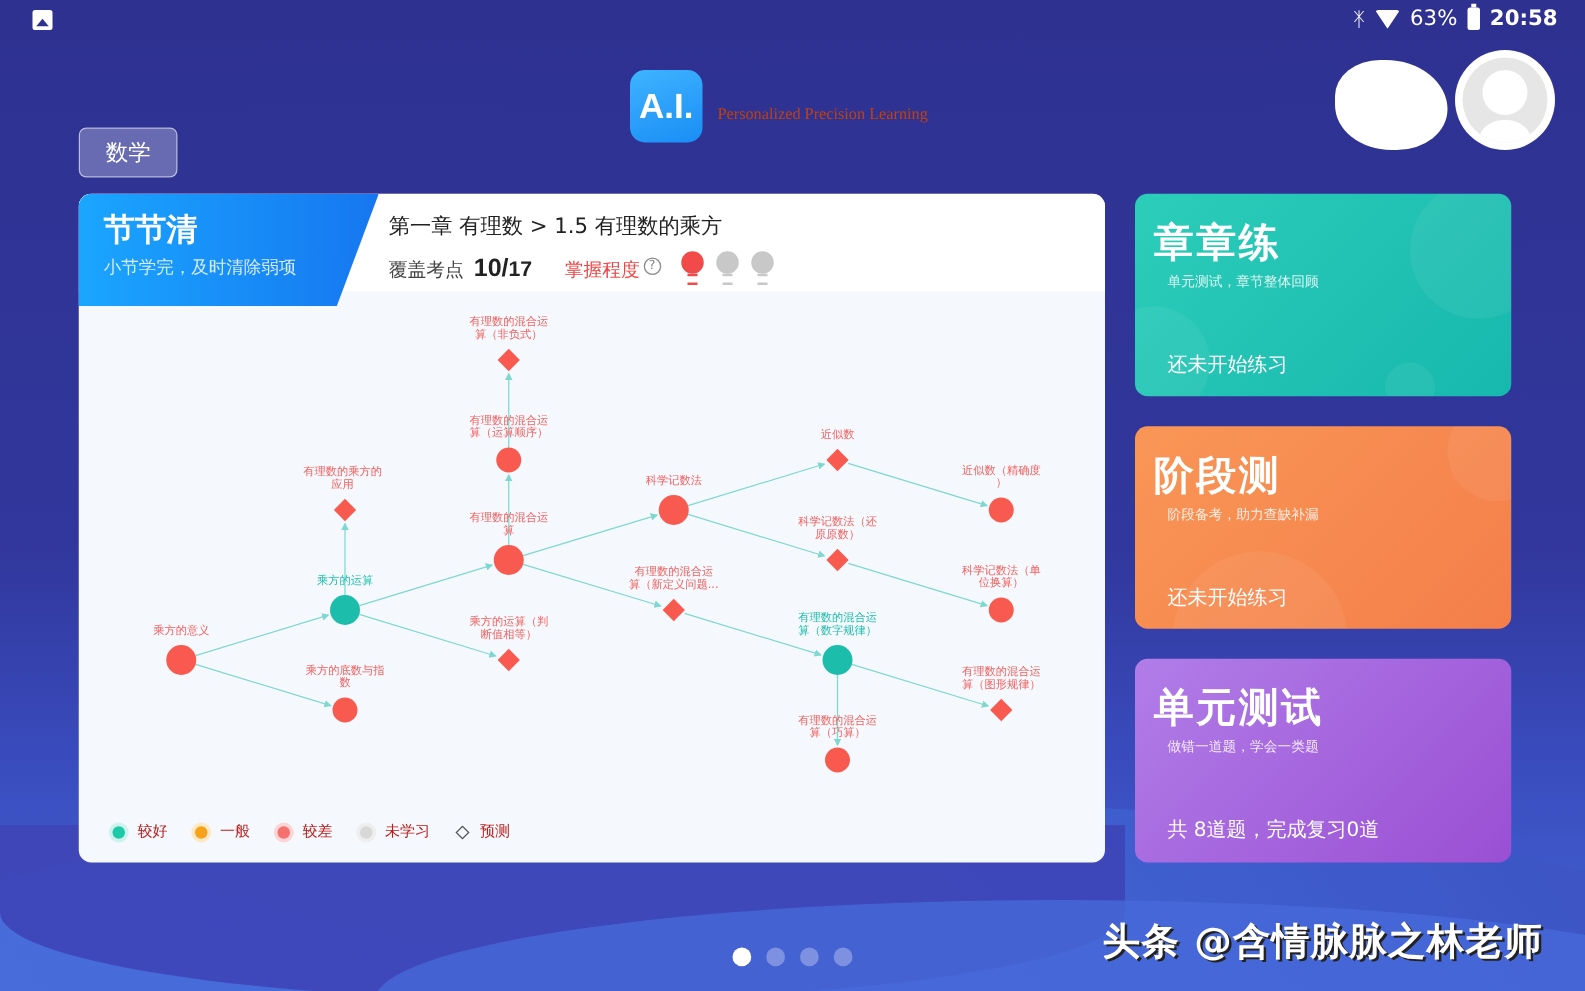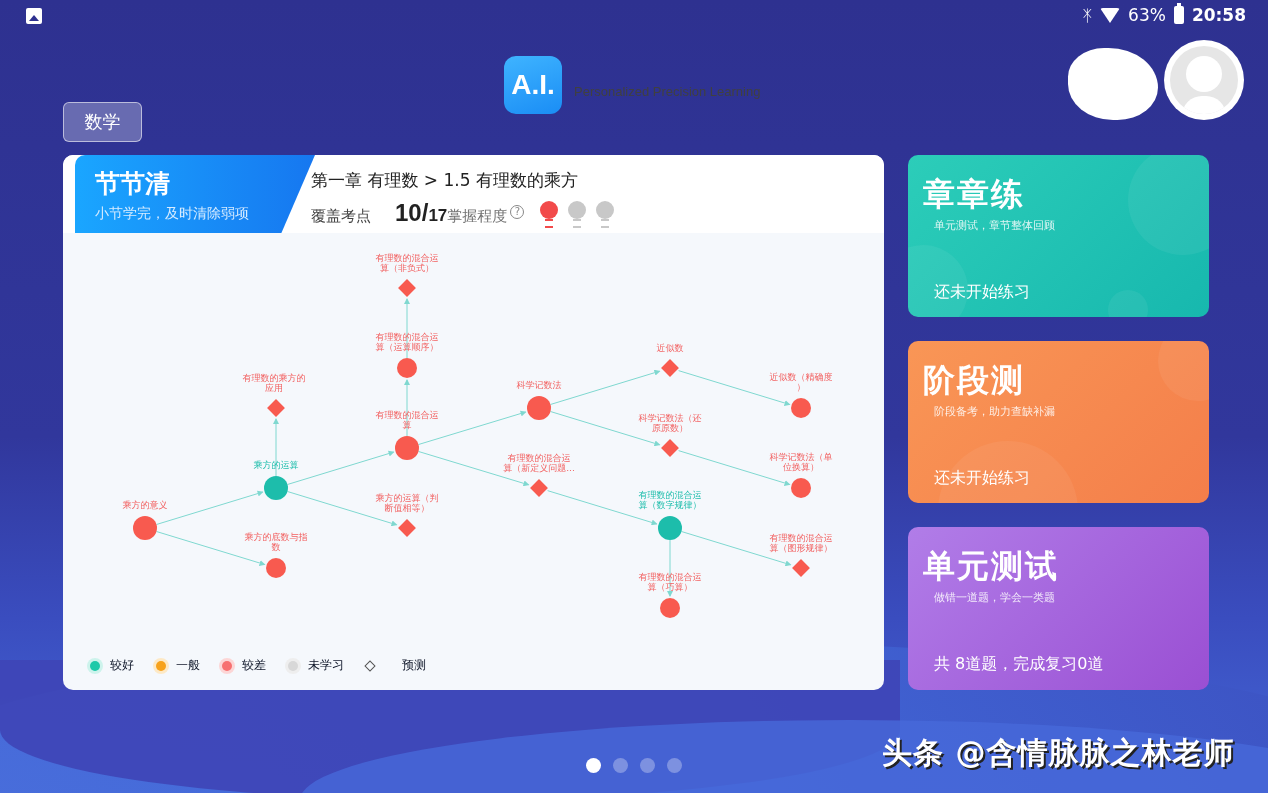--- a/index.html
+++ b/index.html
@@ -42,21 +42,21 @@
 
   
   .logo-wrap { position: absolute; left: 504px; top: 56px; display: flex; align-items: center; gap: 12px; }
   .logo-icon {
     width: 58px; height: 58px; border-radius: 12px;
     background: linear-gradient(160deg, #3fb4ff, #1a8df5);
     display: flex; align-items: center; justify-content: center;
     font-family: "Liberation Sans", sans-serif; font-weight: bold; font-size: 28px; color: #fff;
   }
   .logo-title { font-size: 27px; letter-spacing: 2px; line-height: 32px; }
-  .logo-sub { font-family: Liberation Sans, sans-serif; font-size: 13px; color: #404040; margin-top: 12px; }
+  .logo-sub { font-family: Liberation Serif, serif; font-size: 13px; color: #c2410c; margin-top: 12px; }
 
   .user-blob { position: absolute; left: 1068px; top: 48px; width: 90px; height: 72px; background: #fff; border-radius: 40% 55% 45% 50%; }
   .avatar { position: absolute; left: 1164px; top: 40px; width: 80px; height: 80px; border-radius: 50%; background: #fff; display:flex; align-items:center; justify-content:center; }
   .avatar-inner { width: 68px; height: 68px; border-radius: 50%; background: #e6e6e6; position: relative; overflow: hidden; }
   .avatar-head { position:absolute; left:16px; top:10px; width:36px; height:36px; border-radius:50%; background:#fff; }
   .avatar-body { position:absolute; left:12px; top:50px; width:44px; height:30px; border-radius:20px 20px 0 0; background:#fff; }
 
   .subject-btn {
     position: absolute; left: 63px; top: 102px; width: 79px; height: 40px;
     border-radius: 6px; border: 1px solid rgba(255,255,255,.55);
@@ -64,47 +64,47 @@
     color: #fff; font-size: 18px; display: flex; align-items: center; justify-content: center;
   }
 
   
   .main-card {
     position: absolute; left: 63px; top: 155px; width: 821px; height: 535px;
     background: #f5f8fc; border-radius: 10px; overflow: hidden;
   }
   .card-header { position: absolute; left:0; top:0; width: 821px; height: 78px; background: #fff; }
   .tag {
-    position: absolute; left: 12px; top: 0; width: 240px; height: 78px;
+    position: absolute; left: 0; top: 0; width: 240px; height: 90px;
     background: linear-gradient(90deg, #1aa6ff, #1677f0);
     clip-path: polygon(0 0, 100% 0, 86% 100%, 0 100%);
     border-radius: 10px 0 0 0;
   }
   .tag-title { position: absolute; left: 20px; top: 12px; font-size: 25px; font-weight: bold; color: #fff; }
   .tag-sub { position: absolute; left: 20px; top: 50px; font-size: 14px; color: #d7ecff; }
   .crumb { position: absolute; left: 248px; top: 14px; font-size: 17px; color: #222; }
   .coverage { position: absolute; left: 248px; top: 42px; display: flex; align-items: baseline; color: #444; font-size: 15px; }
-  .cov-num { font-size: 24px; font-weight: bold; color: #222; margin-left: 24px; font-family: "Liberation Sans", sans-serif; }
+  .cov-num { font-size: 20px; font-weight: bold; color: #222; margin-left: 8px; font-family: "Liberation Sans", sans-serif; }
   .cov-total { font-size: 17px; font-weight: bold; color: #222; font-family: "Liberation Sans", sans-serif; }
-  .mastery-label { color: #737373; }
+  .mastery-label { margin-left: 26px; color: #ef4444; }
   .help-icon { display:inline-block; width:14px; height:14px; border:1px solid #888; border-radius:50%; font-size:10px; color:#888; text-align:center; line-height:12px; margin-left:3px; position:relative; top:-6px; }
   .bulbs { display:flex; gap:10px; margin-left: 16px; position: relative; top: 4px; }
   .bulb { width: 18px; height: 24px; position: relative; }
   .bulb::before { content:""; position:absolute; left:0; top:0; width:18px; height:18px; border-radius:50%; background: var(--c); }
   .bulb::after { content:""; position:absolute; left:5px; top:18px; width:8px; height:5px; border-top:2px solid var(--c); border-bottom:2px solid var(--c); }
 
   .graph { position: absolute; left: 0; top: 78px; width: 821px; height: 457px; }
   .graph svg { position: absolute; left: 0; top: 0; }
   .node-label {
     position: absolute; font-size: 9px; line-height: 10px; text-align: center; width: 80px;
     color: #f26060;
   }
   .node-label.good { color: #1dbdab; }
 
-  .legend { position: absolute; left: 27px; top: 502px; display: flex; gap: 22px; font-size: 12px; color: #0f172a; align-items: center; }
+  .legend { position: absolute; left: 27px; top: 502px; display: flex; gap: 22px; font-size: 12px; color: #b91c1c; align-items: center; }
   .legend-item { display: flex; align-items: center; gap: 10px; }
   .ldot { width: 10px; height: 10px; border-radius: 50%; box-shadow: 0 0 0 3px var(--h); background: var(--c); }
   .ldiamond { width: 8px; height: 8px; border: 1px solid #555; transform: rotate(45deg); margin-right: 2px; }
 
   
   .side-card {
     position: absolute; left: 908px; width: 301px; height: 162px; border-radius: 10px; overflow: hidden;
   }
   .side-card .deco { position:absolute; border-radius:50%; background: rgba(255,255,255,.06); }
   .sc-title { position: absolute; left: 15px; top: 18px; font-size: 32px; font-weight: bold; color: #fff; letter-spacing: 2px; }
@@ -246,21 +246,21 @@
       <span>一般</span>
     </div>
     <div class="legend-item">
       <span class="ldot" style="--c:#f77070;--h:#fcd6d6"></span>
       <span>较差</span>
     </div>
     <div class="legend-item">
       <span class="ldot" style="--c:#d8d8d8;--h:#eeeeee"></span>
       <span>未学习</span>
     </div>
-    <div class="legend-item" style="gap:26px">
+    <div class="legend-item" style="gap:8px">
       <span class="ldiamond"></span>
       <span>预测</span>
     </div>
   </div>
 </div>
 
 <div class="side-card c1">
   <div class="deco" style="left:220px;top:-10px;width:110px;height:110px;"></div>
   <div class="deco" style="left:-30px;top:90px;width:90px;height:90px;"></div>
   <div class="deco" style="left:200px;top:135px;width:40px;height:40px;"></div>

